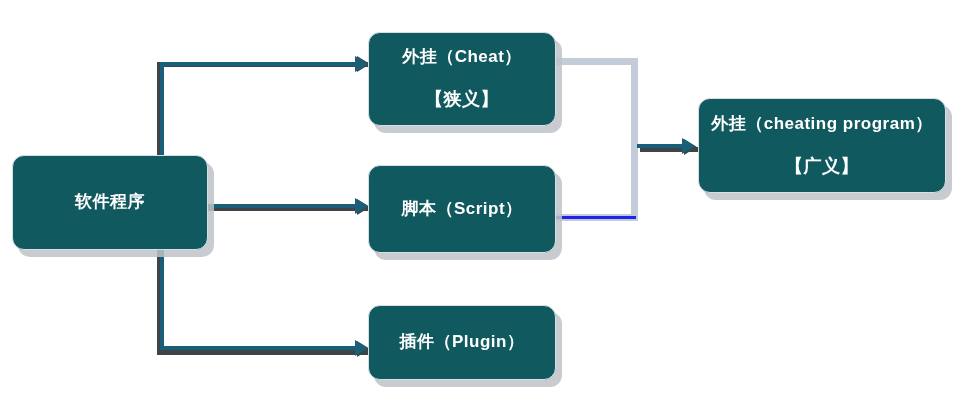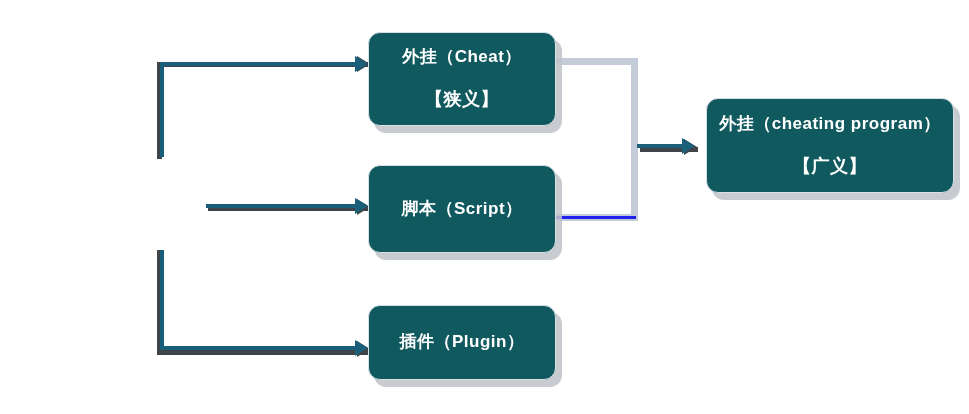--- a/index.html
+++ b/index.html
@@ -33,21 +33,21 @@
     user-select: none;
   }
   .node .line1 { font-size: 17px; font-weight: 600; }
   .node .line2 { font-size: 18px; font-weight: 600; margin-top: 18px; }
   .node.single .line1 { margin: 0; }
 
   #node-software  { left: 12px;  top: 155px; width: 196px; height: 95px; }
   #node-cheat     { left: 368px; top: 12px;  width: 188px; height: 94px; margin-top: 20px; }
   #node-script    { left: 368px; top: 165px; width: 188px; height: 88px; align-items: center; }
   #node-plugin    { left: 368px; top: 305px; width: 188px; height: 75px; }
-  #node-broad     { left: 698px; top: 98px;  width: 248px; height: 95px; margin-left: 8px; }
+  #node-broad     { left: 698px; top: 98px;  width: 248px; height: 95px; }
 
   
   .seg {
     position: absolute;
   }
   .seg-teal   { background: #1A5F7A; }
   .seg-shadow { background: #3E4447; }
   .seg-gray   { background: #C3CCD8; }
   .seg-blue   { background: #2222EE; }
 
@@ -90,20 +90,23 @@
   <div class="seg seg-gray" style="left:631px; top:58px; width:7px; height:163px;"></div>
   <div class="seg seg-gray" style="left:554px; top:214px; width:84px; height:7px;"></div>
 
   <div class="seg seg-blue" style="left:556px; top:216px; width:80px; height:2.5px;"></div>
 
   <div class="seg seg-shadow" style="left:640px; top:147px; width:58px; height:5px;"></div>
   <div class="seg seg-teal" style="left:637px; top:144px; width:52px; height:3.5px;"></div>
   <div class="arrowhead shadow" style="left:684px; top:139px;"></div>
   <div class="arrowhead" style="left:682px; top:138px;"></div>
 
+  <div class="node single" id="node-software">
+    <span class="line1">软件程序</span>
+  </div>
 
   <div class="node" id="node-cheat">
     <span class="line1">外挂（Cheat）</span>
     <span class="line2">【狭义】</span>
   </div>
 
   <div class="node single" id="node-script">
     <span class="line1">脚本（Script）</span>
   </div>
 

